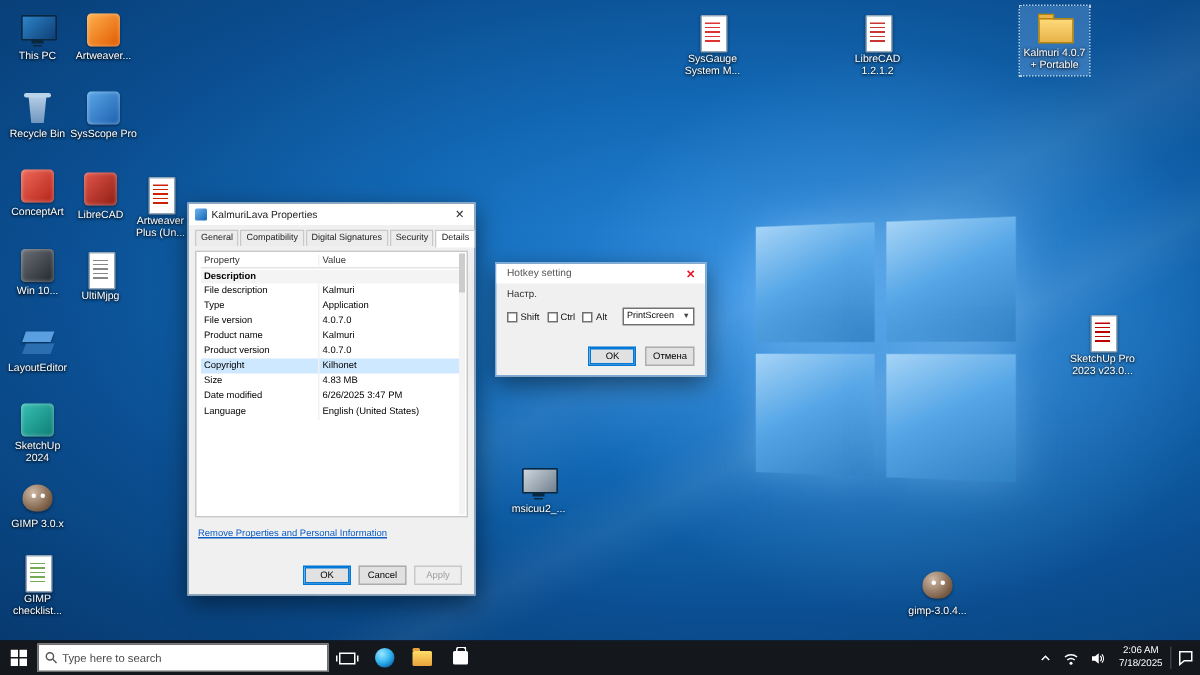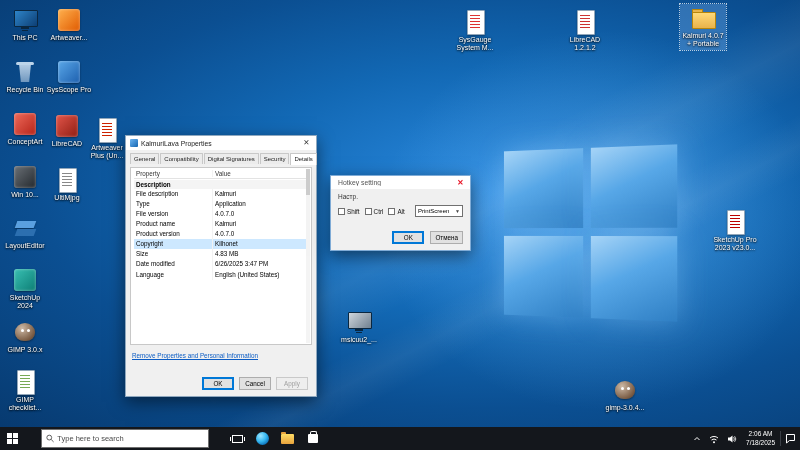--- a/index.html
+++ b/index.html
@@ -115,21 +115,21 @@
   .cb .box { width:7px; height:7px; background:#fff; border:1px solid #707070; flex:0 0 7px; }
   .selectbox { margin-left:auto; width:48px; height:12px; background:#fff; border:1px solid #707070;
     font-size:6px; display:flex; align-items:center; justify-content:space-between; padding:0 2px; }
   .selectbox .arrow { font-size:5px; color:#444; }
   .hk-btns { position:absolute; right:7px; bottom:6px; display:flex; gap:6px; }
 
   
   .taskbar { position:absolute; left:0; right:0; bottom:0; height:23px; background:#14171c;
     display:flex; align-items:stretch; z-index:60; }
   .tb-btn { width:25px; display:flex; align-items:center; justify-content:center; }
-  .searchbox { width:168px; margin:2px 16px; background:#fff; border:1px solid #6f6f6f;
+  .searchbox { width:194px; margin:2px 0; background:#fff; border:1px solid #6f6f6f;
     display:flex; align-items:center; gap:3px; padding:0 4px; }
   .searchbox input { border:none; outline:none; background:transparent; width:100%;
     font-size:7.5px; color:#333; font-family:inherit; padding:0; }
   .searchbox input::placeholder { color:#4a4a4a; }
   .edge-ico { width:13px; height:13px; border-radius:50%;
     background:radial-gradient(circle at 35% 30%, #9be5ff, #35b7f1 45%, #0b6fb8 78%, #0a5796); }
   .mini-folder { width:13px; height:10px; position:relative; border-radius:1px;
     background:linear-gradient(#ffdd66,#e8a33d); }
   .mini-folder::before { content:""; position:absolute; top:-2px; left:0; width:5px; height:2px;
     background:#e8a33d; border-radius:1px 1px 0 0; }

